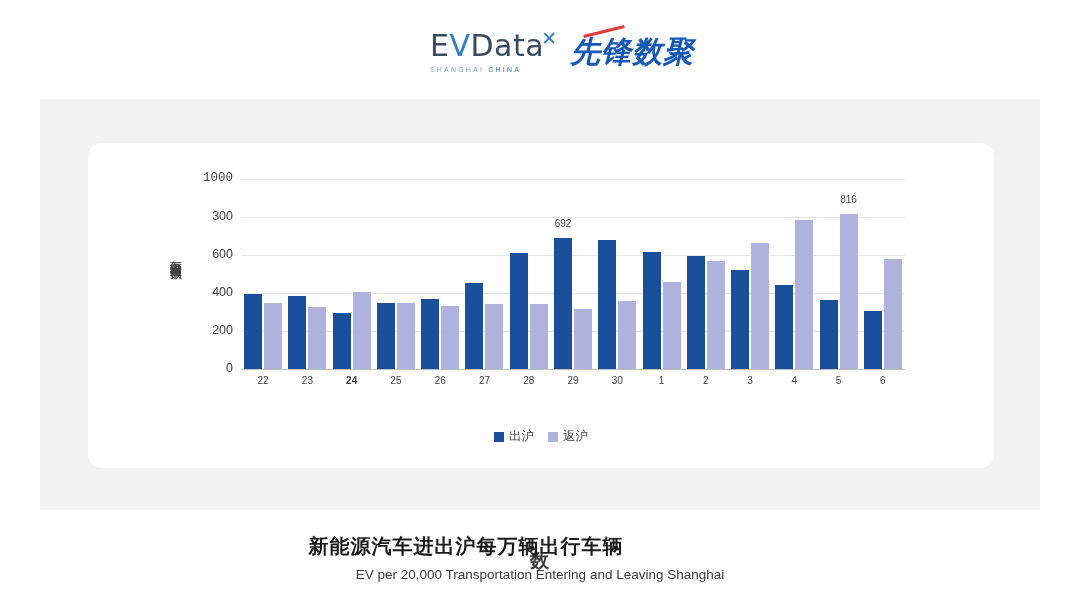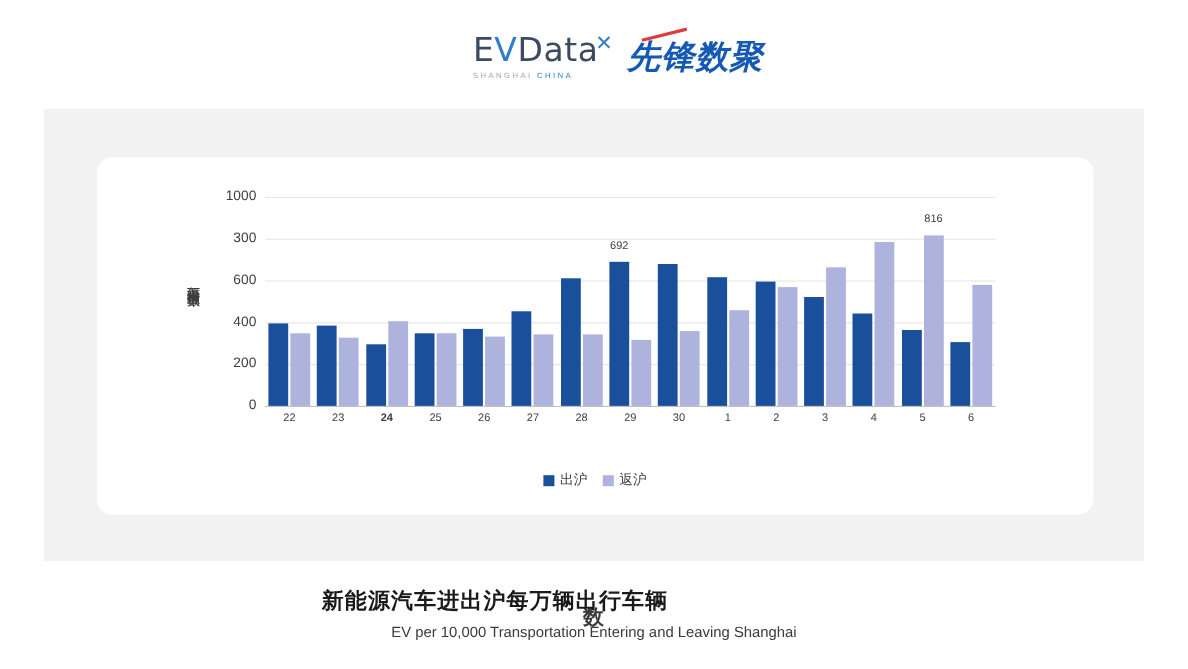--- a/index.html
+++ b/index.html
@@ -152,20 +152,21 @@
   .legend-swatch.s0 { background: #1a4f9c; }
   .legend-swatch.s1 { background: #aeb3de; }
 
   
   .caption-cn {
     position: absolute;
     left: 0; top: 533px; width: 900px;
     text-align: center;
     font-size: 20px; font-weight: 700; color: #1a1a1a;
     letter-spacing: 1px;
+    padding-left: 16px;
   }
   .caption-cn-shadow {
     position: absolute;
     left: 0; top: 548px; width: 1080px;
     text-align: center;
     font-size: 19px; font-weight: 700; color: #1a1a1a;
     opacity: 0.85;
     letter-spacing: 1px;
   }
   .caption-en {
@@ -215,21 +216,21 @@
         <div class="y-tick" style="top: 218px; left: 105px;">0</div>
         <div class="gridline" style="top: 188px;"></div>
         <div class="y-tick" style="top: 180px; left: 105px;">200</div>
         <div class="gridline" style="top: 150px;"></div>
         <div class="y-tick" style="top: 142px; left: 105px;">400</div>
         <div class="gridline" style="top: 112px;"></div>
         <div class="y-tick" style="top: 104px; left: 105px;">600</div>
         <div class="gridline" style="top: 74px;"></div>
         <div class="y-tick" style="top: 66px; left: 105px;">300</div>
         <div class="gridline" style="top: 36px;"></div>
-        <div class="y-tick" style="top: 28px; left: 105px;">1000</div>
+        <div class="y-tick" style="top: 28px; left: 105px; font-family: Liberation Mono, monospace;">1000</div>
         <div class="group" style="left: 156.133px; top: 36px; height: 190px;">
           <div class="bar s0" style="height: 75.43px;"></div>
           <div class="bar s1" style="height: 65.55px;"></div>
         </div>
         <div class="x-tick" style="left: 153.133px;">22</div>
         <div class="group" style="left: 200.4px; top: 36px; height: 190px;">
           <div class="bar s0" style="height: 73.34px;"></div>
           <div class="bar s1" style="height: 61.56px;"></div>
         </div>
         <div class="x-tick" style="left: 197.4px;">23</div>
@@ -298,15 +299,15 @@
           <div class="bar s1" style="height: 109.63px;"></div>
         </div>
         <div class="x-tick" style="left: 772.867px;">6</div>
         <div class="bar-label" style="left: 453px; top: 74.52px;">692</div>
         <div class="bar-label" style="left: 738.6px; top: 50.96px;">816</div>
       </div>
   </div>
 
   <div class="caption-cn-shadow">数</div>
   <div class="caption-cn">新能源汽车进出沪每万辆出行车辆</div>
-  <div class="caption-en">EV per 10,000 Transportation Entering and Leaving Shanghai</div>
+  <div class="caption-en">EV per 20,000 Transportation Entering and Leaving Shanghai</div>
 
 </div>
 
 </body></html>

